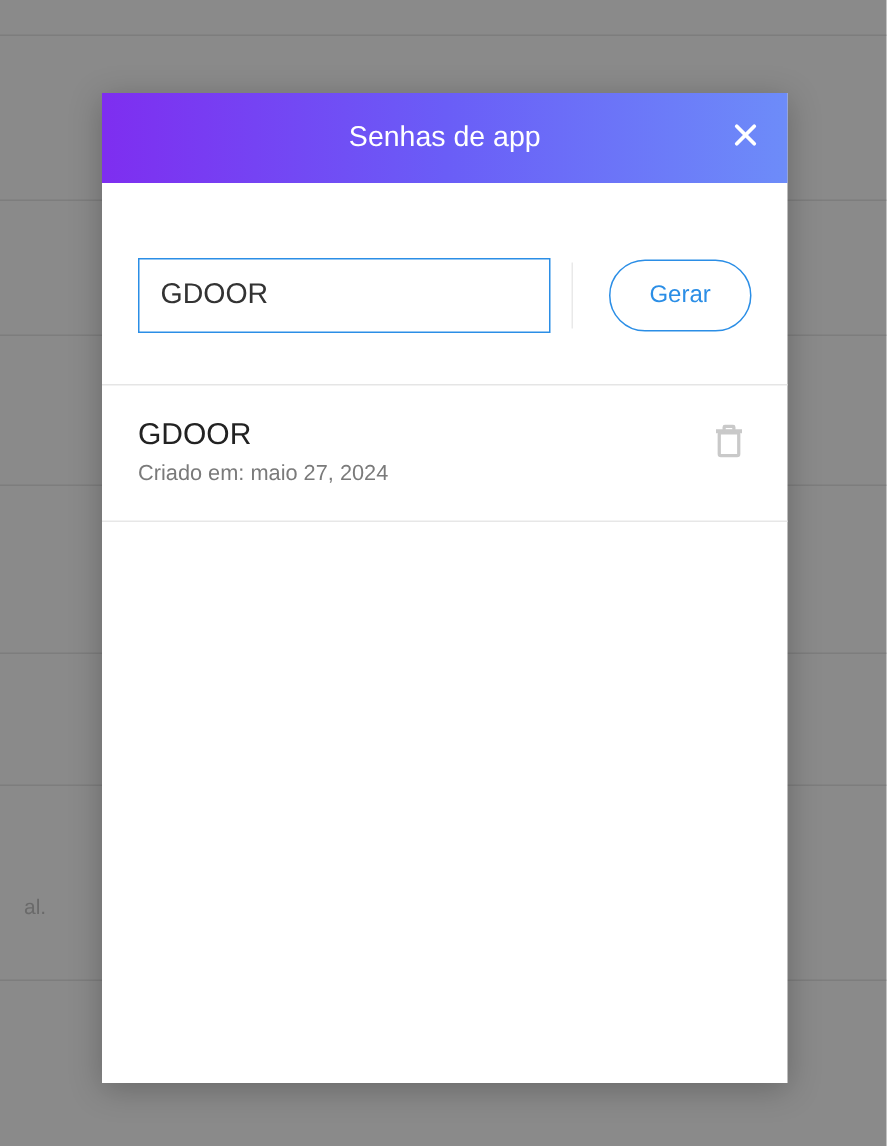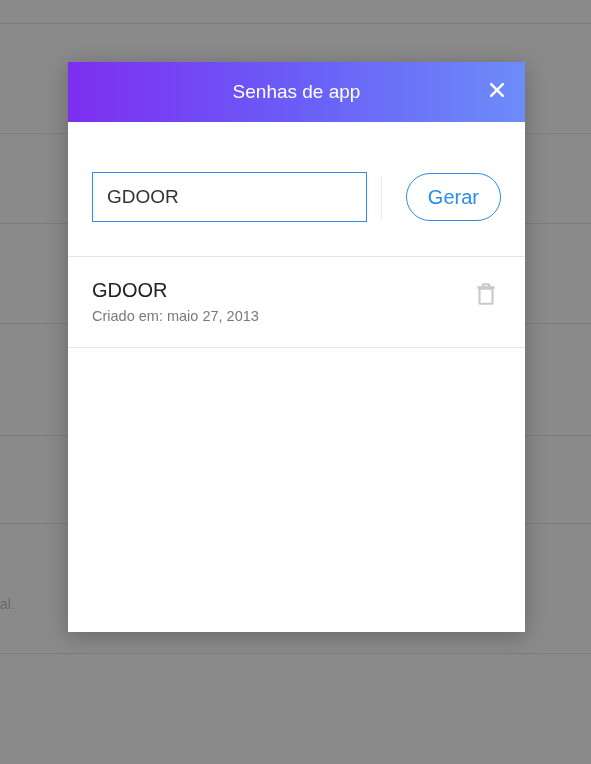--- a/index.html
+++ b/index.html
@@ -20,28 +20,28 @@
       height: 110px;
       border-bottom: 1px solid #7d7d7d;
     }
     .bg-row:first-child { height: 24px; border-bottom: 1px solid #7d7d7d; }
     .bg-text {
       position: absolute;
       left: 0;
       top: 596px;
       color: #6a6a6a;
       font-size: 14px;
-      padding-left: 0;
+      padding-left: 16px;
     }
     .modal {
       position: absolute;
       left: 68px;
       top: 62px;
       width: 457px;
-      height: 570px;
+      height: 660px;
       background: #ffffff;
       box-shadow: 0 4px 20px rgba(0,0,0,0.25);
       display: flex;
       flex-direction: column;
     }
     .modal-header {
       height: 60px;
       background: linear-gradient(90deg, #7e2ef0 0%, #6a5df7 50%, #6d8cf9 100%);
       display: flex;
       align-items: center;
@@ -90,21 +90,21 @@
       background: #e9e9e9;
       margin-left: -10px;
     }
     .gen-btn {
       width: 120px;
       height: 48px;
       border: 1px solid #2b8ee6;
       border-radius: 24px;
       background: #fff;
       color: #2b8ee6;
-      font-size: 20px;
+      font-size: 16px;
       cursor: pointer;
       display: flex;
       align-items: center;
       justify-content: center;
     }
     .list {
       flex: 1;
     }
     .list-item {
       padding: 22px 24px 20px 24px;
@@ -163,21 +163,21 @@
     <div class="input-divider"></div>
     <button class="gen-btn">
       <span>Gerar</span>
     </button>
   </div>
 
   <div class="list">
     <div class="list-item">
       <div class="item-text">
         <div class="item-name">GDOOR</div>
-        <div class="item-sub">Criado em: maio 27, 2013</div>
+        <div class="item-sub">Criado em: maio 27, 2024</div>
       </div>
       <div class="trash-btn">
         <span>
           <svg viewBox="0 0 24 24" fill="none" stroke="#c9c9c9" stroke-width="2">
             <rect x="6" y="7" width="12" height="14" rx="1"></rect>
             <line x1="4" y1="6" x2="20" y2="6" stroke-width="2.5"></line>
             <rect x="9" y="3" width="6" height="3" rx="0.5"></rect>
           </svg>
         </span>
       </div>

